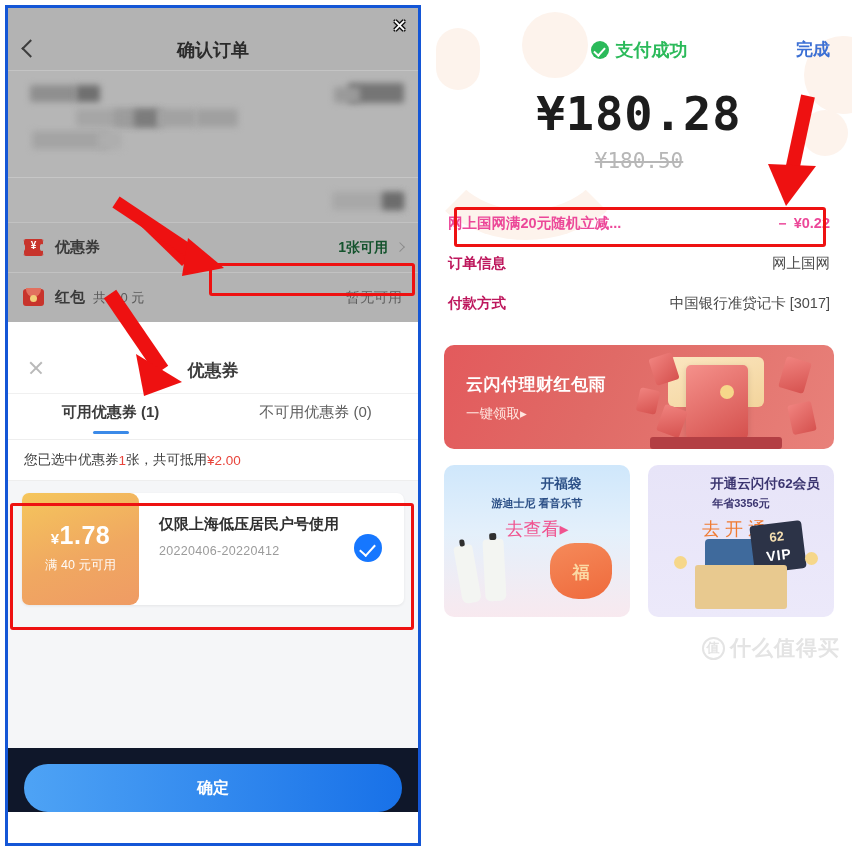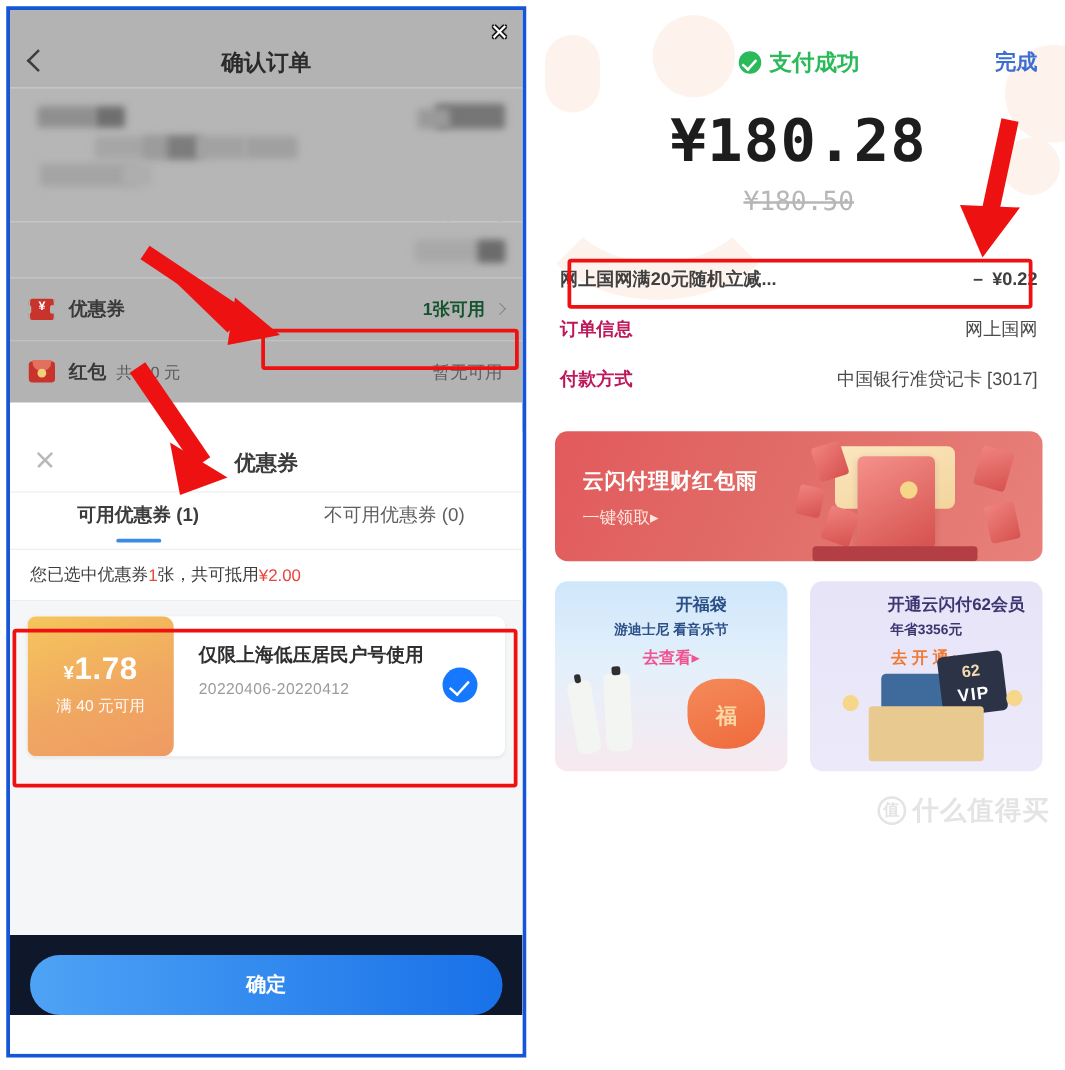--- a/index.html
+++ b/index.html
@@ -210,21 +210,21 @@
     font-family: "DejaVu Sans Mono", monospace;
   }
 
   .info-list { position: relative; margin: 30px 22px 0 22px; }
   .info-row {
     display: flex; align-items: center; justify-content: space-between;
     height: 40px; font-size: 14.5px;
   }
   .info-row .lbl { font-weight: bold; color: #be185d; }
   .info-row .val { color: #4b4b4b; }
-  .info-row.discount .lbl, .info-row.discount .val { color: #404040; font-weight: bold; }
+  .info-row.discount .lbl, .info-row.discount .val { color: #ec4899; font-weight: bold; }
 
   .banner-big {
     position: relative; margin: 22px 18px 0 18px; height: 104px; border-radius: 10px;
     background: linear-gradient(115deg, #e35a5c 0%, #e06a66 40%, #e8817a 100%);
     overflow: hidden;
   }
   .banner-big .bt {
     position: absolute; left: 22px; top: 28px; color: #fff;
     font-size: 17px; font-weight: bold; letter-spacing: .5px;
   }
@@ -250,21 +250,21 @@
 
   .promo-wrap { display: flex; gap: 18px; margin: 16px 18px 0 18px; }
   .promo {
     position: relative; flex: 1; height: 152px; border-radius: 10px; overflow: hidden;
     text-align: center;
   }
   .promo-a { background: linear-gradient(180deg, #cfe7fb 0%, #e4f0fb 45%, #f8e9ef 100%); }
   .promo-b { background: linear-gradient(180deg, #e7e4f8 0%, #ece9fa 100%); }
   .promo .p1 { font-size: 13.5px; font-weight: bold; margin-top: 10px; padding-left: 48px; }
   .promo .p2 { font-size: 11px; font-weight: bold; margin-top: 3px; }
-  .promo .cta { font-size: 13px; font-weight: bold; margin-top: 6px; }
+  .promo .cta { font-size: 18px; font-weight: normal; margin-top: 6px; }
   .promo-a .p1, .promo-a .p2 { color: #2b4f86; }
   .promo-a .cta { color: #f0538f; }
   .promo-b .p1, .promo-b .p2 { color: #3b3570; }
   .promo-b .cta { color: #f07a32; }
 
   .bottle { position: absolute; border-radius: 4px 4px 6px 6px; background: #f3f5f2; }
   .bottle::before { content:""; position:absolute; left:35%; top:-6px; width:30%; height:7px; background:#2f2f2f; border-radius:2px; }
   .fubag {
     position: absolute; right: 18px; bottom: 18px; width: 62px; height: 56px;
     border-radius: 40% 40% 46% 46%; background: linear-gradient(160deg, #f58a5a, #ef6a3c);

